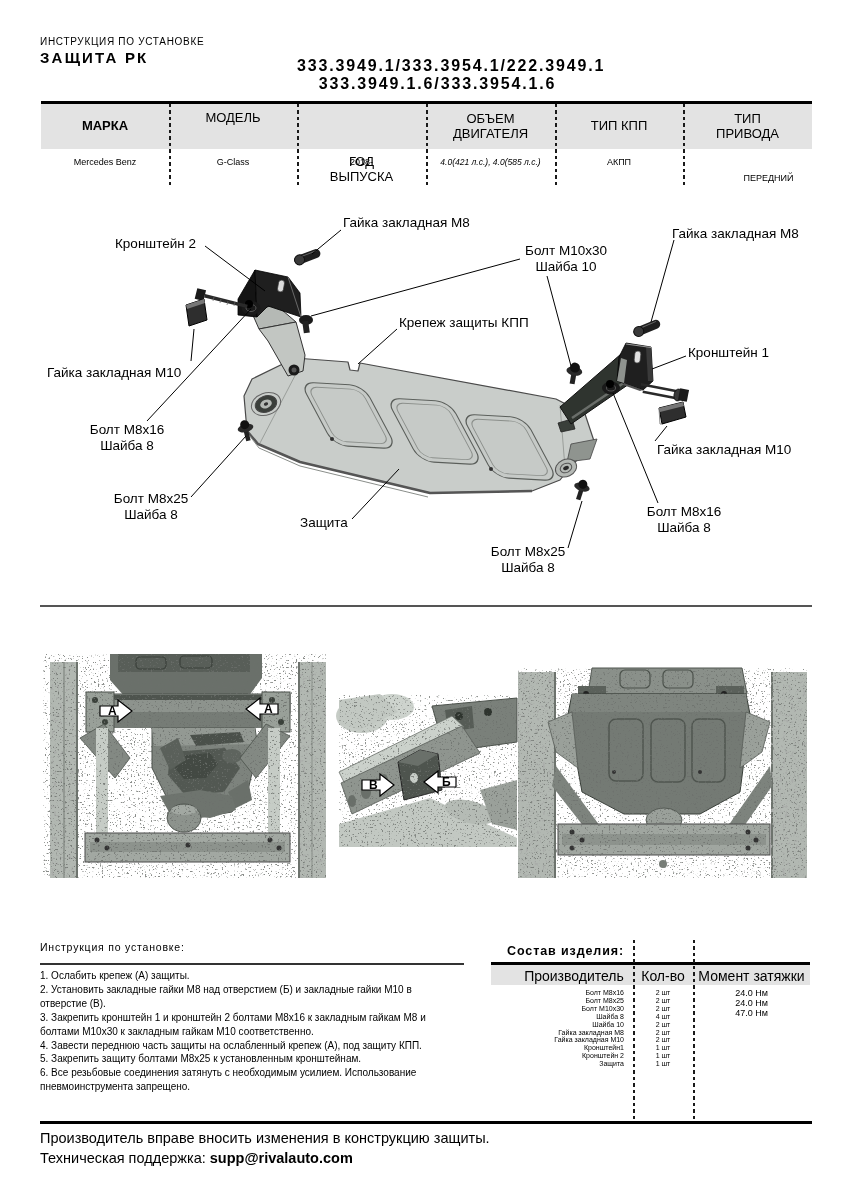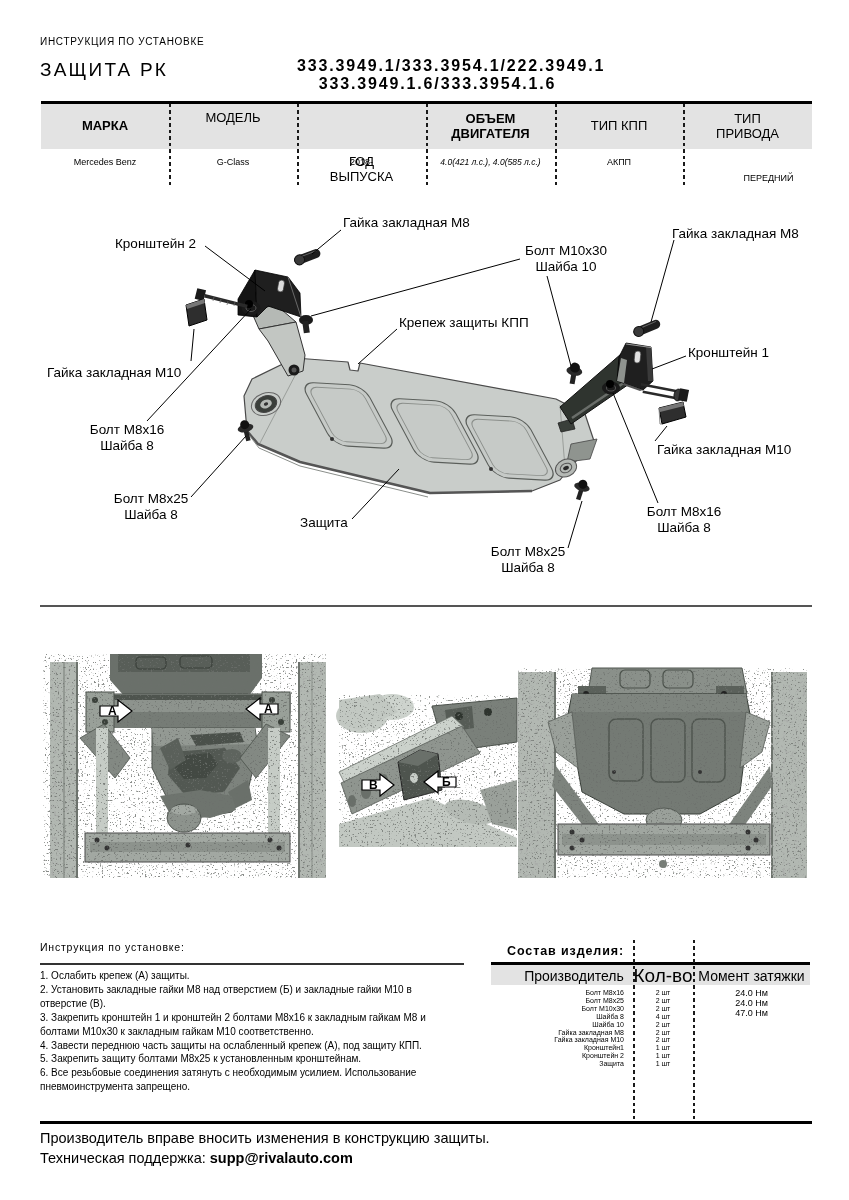--- a/index.html
+++ b/index.html
@@ -5,35 +5,35 @@
 html,body{margin:0;padding:0;}
 body{width:849px;height:1200px;position:relative;font-family:"Liberation Sans",sans-serif;background:#fff;color:#000;overflow:hidden;}
 .abs{position:absolute;}
 .ctr{display:flex;align-items:center;justify-content:center;text-align:center;}
 .dashv{position:absolute;width:2px;background:repeating-linear-gradient(to bottom,#1a1a1a 0 3.5px,transparent 3.5px 6.5px);}
 </style>
 </head>
 <body>
 
 <div class="abs" style="left:40px;top:36px;font-size:10px;letter-spacing:0.7px;">ИНСТРУКЦИЯ ПО УСТАНОВКЕ</div>
-<div class="abs" style="left:40px;top:59px;font-size:19px;font-weight:normal;letter-spacing:2.2px;">ЗАЩИТА РК</div>
+<div class="abs" style="left:40px;top:49px;font-size:15px;font-weight:bold;letter-spacing:2.2px;">ЗАЩИТА РК</div>
 <div class="abs" style="left:297px;top:57px;font-size:16px;font-weight:bold;letter-spacing:1.85px;">333.3949.1/333.3954.1/222.3949.1</div>
 <div class="abs" style="left:290px;top:75px;width:295px;text-align:center;font-size:16px;font-weight:bold;letter-spacing:1.85px;">333.3949.1.6/333.3954.1.6</div>
 
 <div class="abs" style="left:41px;top:101px;width:771px;height:3px;background:#000;"></div>
 <div class="abs" style="left:41px;top:104px;width:771px;height:45px;background:#e3e3e3;"></div>
 <div class="dashv" style="left:169px;top:104px;height:83px;"></div>
 <div class="dashv" style="left:297px;top:104px;height:83px;"></div>
 <div class="dashv" style="left:426px;top:104px;height:83px;"></div>
 <div class="dashv" style="left:555px;top:104px;height:83px;"></div>
 <div class="dashv" style="left:683px;top:104px;height:83px;"></div>
 <div class="abs ctr" style="left:41px;top:104px;width:128px;height:45px;font-size:13px;line-height:14.5px;font-weight:bold;">МАРКА</div>
 <div class="abs ctr" style="left:169px;top:104px;width:128px;height:28px;font-size:13px;line-height:14.5px;">МОДЕЛЬ</div>
 <div class="abs ctr" style="left:297px;top:104px;width:129px;height:45px;font-size:13px;line-height:14.5px;margin-top:43px;">ГОД<br>ВЫПУСКА</div>
-<div class="abs ctr" style="left:426px;top:104px;width:129px;height:45px;font-size:13px;line-height:14.5px;font-weight:bold;">ОБЪЕМ<br>ДВИГАТЕЛЯ</div>
+<div class="abs ctr" style="left:426px;top:104px;width:129px;height:45px;font-size:13px;line-height:14.5px;">ОБЪЕМ<br>ДВИГАТЕЛЯ</div>
 <div class="abs ctr" style="left:555px;top:104px;width:128px;height:45px;font-size:13px;line-height:14.5px;">ТИП КПП</div>
 <div class="abs ctr" style="left:683px;top:104px;width:129px;height:45px;font-size:13px;line-height:14.5px;">ТИП<br>ПРИВОДА</div>
 <div class="abs ctr" style="left:41px;top:149px;width:128px;height:26px;font-size:9px;">Mercedes Benz</div>
 <div class="abs ctr" style="left:169px;top:149px;width:128px;height:26px;font-size:9px;">G-Class</div>
 <div class="abs ctr" style="left:297px;top:149px;width:129px;height:26px;font-size:9px;">2018-</div>
 <div class="abs ctr" style="left:426px;top:149px;width:129px;height:26px;font-size:8.5px;font-style:italic;">4.0(421 л.с.), 4.0(585 л.с.)</div>
 <div class="abs ctr" style="left:555px;top:149px;width:128px;height:26px;font-size:9px;">АКПП</div>
 <div class="abs ctr" style="left:704px;top:149px;width:129px;height:26px;font-size:9px;margin-top:16px;">ПЕРЕДНИЙ</div>
 
 <svg class="abs" style="left:30px;top:195px;" width="819" height="410" viewBox="30 195 819 410" xmlns="http://www.w3.org/2000/svg">
@@ -355,21 +355,21 @@
 6. Все резьбовые соединения затянуть с необходимым усилием. Использование<br>
 пневмоинструмента запрещено.
 </div>
 
 <div class="abs" style="left:507px;top:944px;font-size:12.5px;font-weight:bold;letter-spacing:0.9px;">Состав изделия:</div>
 <div class="abs" style="left:491px;top:962px;width:319px;height:3px;background:#000;"></div>
 <div class="abs" style="left:491px;top:965px;width:319px;height:20px;background:#e3e3e3;"></div>
 <div class="dashv" style="left:633px;top:940px;height:180px;"></div>
 <div class="dashv" style="left:693px;top:940px;height:180px;"></div>
 <div class="abs ctr" style="left:512px;top:966px;width:124px;height:20px;font-size:14px;">Производитель</div>
-<div class="abs ctr" style="left:633px;top:966px;width:60px;height:20px;font-size:19px;text-align:center;">Кол-во</div>
+<div class="abs ctr" style="left:633px;top:966px;width:60px;height:20px;font-size:14px;text-align:center;">Кол-во</div>
 <div class="abs ctr" style="left:693px;top:966px;width:117px;height:20px;font-size:14px;">Момент затяжки</div>
 <div class="abs" style="left:491px;top:989px;width:133px;font-size:7px;line-height:7.9px;text-align:right;">
 Болт М8х16<br>Болт М8х25<br>Болт М10х30<br>Шайба 8<br>Шайба 10<br>Гайка закладная М8<br>Гайка закладная М10<br>Кронштейн1<br>Кронштейн 2<br>Защита
 </div>
 <div class="abs" style="left:633px;top:989px;width:60px;font-size:7px;line-height:7.9px;text-align:center;">
 2 шт<br>2 шт<br>2 шт<br>4 шт<br>2 шт<br>2 шт<br>2 шт<br>1 шт<br>1 шт<br>1 шт
 </div>
 <div class="abs" style="left:693px;top:988px;width:117px;font-size:9px;line-height:10px;text-align:center;">
 24.0 Нм<br>24.0 Нм<br>47.0 Нм
 </div>

